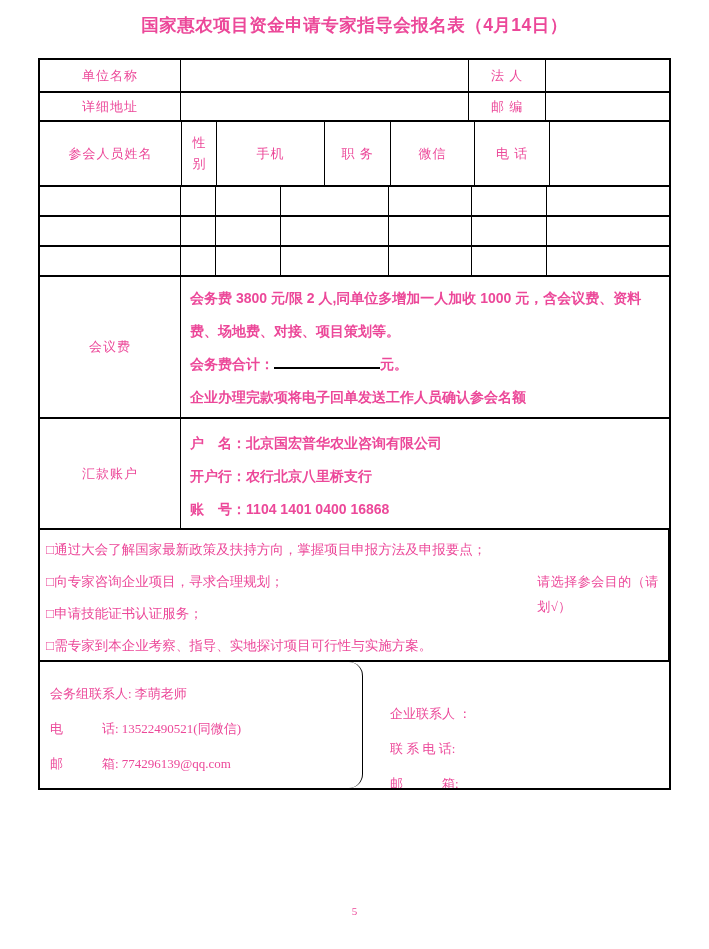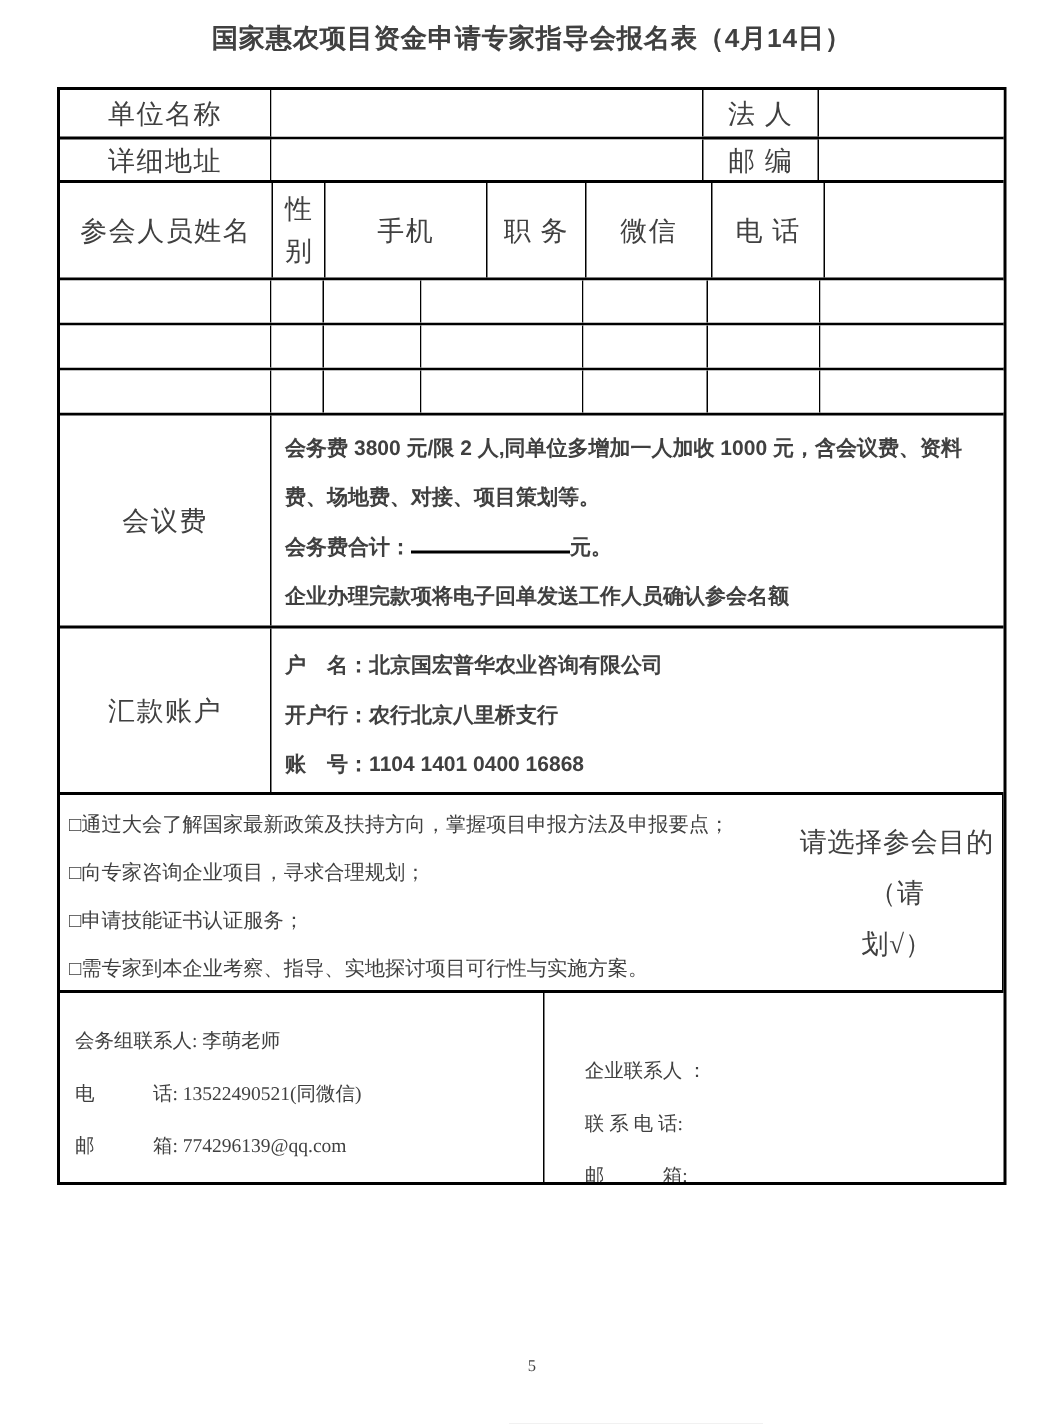--- a/index.html
+++ b/index.html
@@ -3,21 +3,21 @@
 <meta charset="utf-8">
 <style>
   * { margin:0; padding:0; box-sizing:border-box; }
   html,body { background:#e8e8e8; }
   .page {
     position:relative;
     width:709px; height:949px;
     background:#ffffff;
     margin:0 auto;
     font-family:"Liberation Serif", serif;
-    color:#404040;
+    color:#ec4899;
     overflow:hidden;
   }
   .title {
     position:absolute; top:13px; left:0; width:100%;
     text-align:center;
     font-family:"Liberation Sans", sans-serif;
     font-weight:bold;
     font-size:17.5px;
     letter-spacing:0.5px;
   }
@@ -26,22 +26,22 @@
     width:633px;
     border:2px solid #000;
     background:#fff;
   }
   .row { display:flex; border-bottom:2px solid #000; }
   .row.last-row { border-bottom:none; }
   .cell { border-right:1px solid #000; overflow:hidden; }
   .cell.last { border-right:none; }
   .label-cell {
     display:flex; align-items:center; justify-content:center;
-    text-align:center;
-    font-size:18px;
+    text-align:left;
+    font-size:13px;
     letter-spacing:1px;
   }
   .input-cell { background:#fff; }
   
   .wA1{width:142px;} .wA2{width:290px;} .wA3{width:77px;} .wA4{width:124px;}
   .wB1{width:142px;} .wB2{width:35px;} .wB3{width:66px;} .wB4{width:108px;}
   .wB5{width:84px;} .wB6{width:75px;} .wB7{width:123px;}
   .wC1{width:142px;} .wC2{width:491px;}
   .wD1{width:325px;} .wD2{width:308px;}
   
@@ -75,20 +75,21 @@
   .purpose-label { line-height:1.9; letter-spacing:0.5px; }
   .purpose-content {
     padding:4px 8px 0 6px;
     font-size:13.5px;
     line-height:32px;
   }
   .contact-cell {
     font-size:13px;
     line-height:35px;
     padding-top:14px;
+    border-radius:14px;
   }
   .contact-cell.left-block { padding-left:10px; }
   .contact-cell.right-block { padding-left:27px;margin-top:20px; }
   .page-number {
     position:absolute; left:0; bottom:32px; width:100%;
     text-align:center;
     font-size:11px;
     font-family:"Liberation Serif", serif;
   }
 </style>

